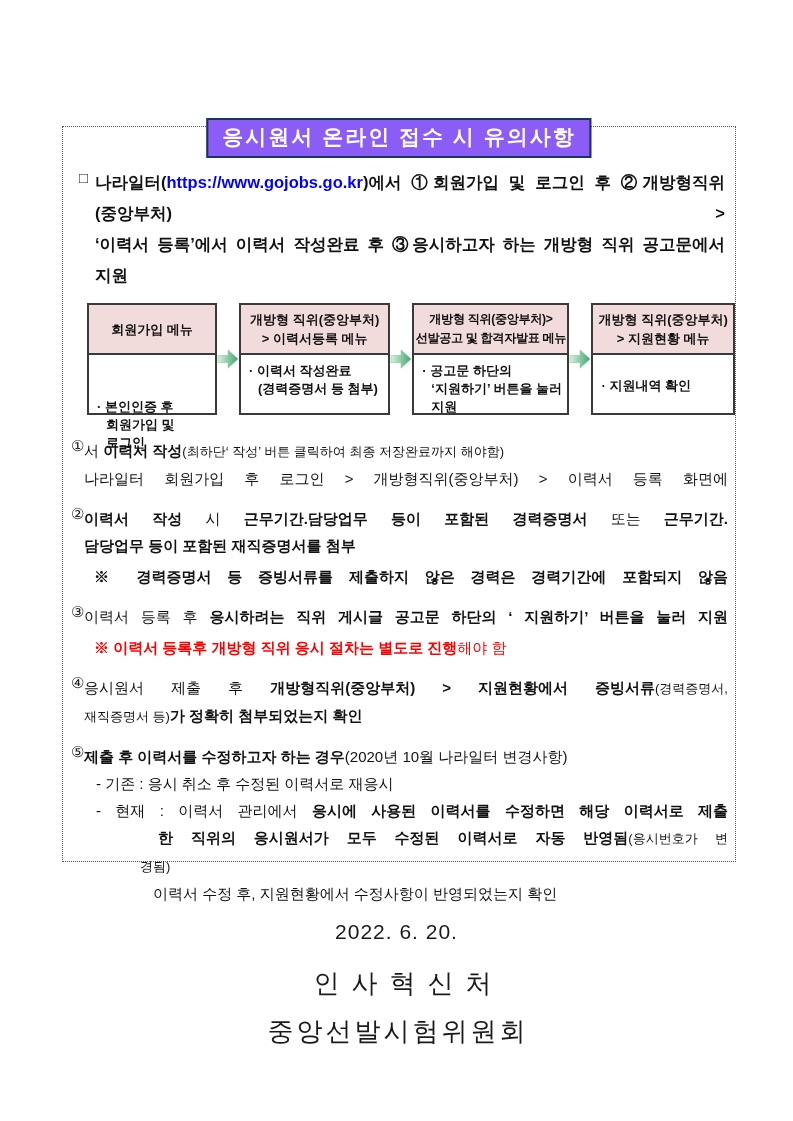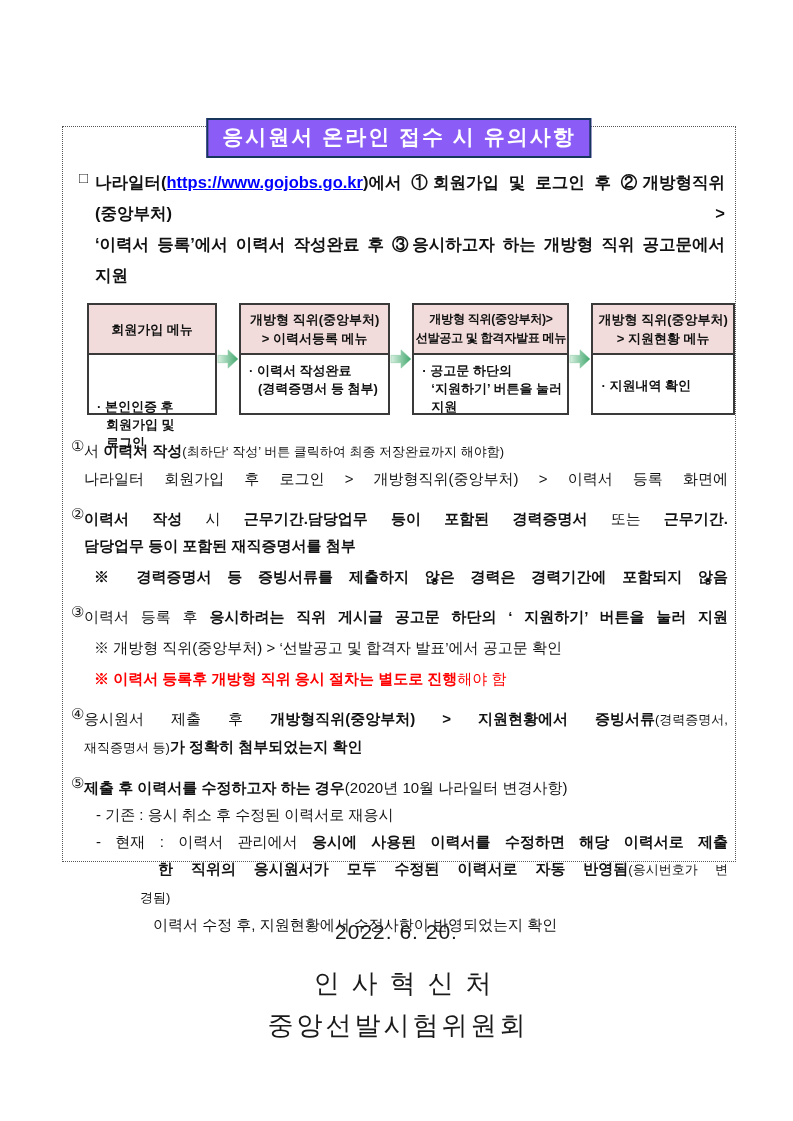--- a/index.html
+++ b/index.html
@@ -35,21 +35,21 @@
   .tline.i2{padding-left:12px;}
   .tline.i3{padding-left:74px;}
   .tline.i4{padding-left:56px;}
   .tline.i5{padding-left:69px;}
   .tline.mt{margin-top:4px;}
   .seg.n{font-weight:400;}
   .seg.b{font-weight:700;}
   .seg.s{font-weight:400;font-size:13px;}
   .seg.rb{font-weight:700;color:#FF0000;}
   .seg.rn{font-weight:400;color:#FF0000;}
-  .seg.link{font-weight:700;color:#0000FF;text-decoration:underline;cursor:pointer;}
+  .seg.link{font-weight:700;color:#0000FF;cursor:pointer;}
   
   .flow{
     display:flex;align-items:stretch;
     margin:12px 0 0 24px;height:112px;
   }
   .fbox{
     border:2px solid #3a3a3a;background:#fff;box-sizing:border-box;
     display:flex;flex-direction:column;
   }
   .fbox1{width:134px;gap:36px;}
@@ -74,21 +74,21 @@
   .farrow{width:22px;height:24px;align-self:center;margin:0 0;flex:none;}
   .agap{flex:1;display:flex;align-items:center;justify-content:center;}
   
   .notes{margin:22px 4px 0 0;padding-left:21px;padding-right:3px;}
   .note{position:relative;margin-bottom:13px;}
   .nmark{position:absolute;left:-13px;top:0;font-size:15px;font-weight:400;color:#222;}
   
   .footer{position:absolute;top:920px;left:0;right:0;text-align:center;color:#1a1a1a;}
   .fdate{font-size:21px;letter-spacing:1px;}
   .org1{margin-top:22px;font-size:26px;letter-spacing:12px;text-indent:12px;padding-left:12px;}
-  .org2{margin-top:7px;font-size:26px;letter-spacing:3px;text-indent:3px;}
+  .org2{margin-top:13px;font-size:26px;letter-spacing:3px;text-indent:3px;}
   .hiddefs{position:absolute;width:0;height:0;overflow:hidden;}
 </style>
 </head>
 <body>
 
 <div class="page">
 
   <svg class="hiddefs" aria-hidden="true">
     <defs>
       <linearGradient id="agrad" x1="0" y1="0" x2="1" y2="0">
@@ -171,21 +171,20 @@
         </div>
         <div class="note">
           <span class="nmark">②</span>
           <div class="tline jl"><span class="seg b">이력서 작성</span><span class="seg n"> 시 </span><span class="seg b">근무기간.담당업무 등이 포함된 경력증명서</span><span class="seg n"> 또는 </span><span class="seg b">근무기간.</span></div>
           <div class="tline"><span class="seg b">담당업무 등이 포함된 재직증명서를 첨부</span></div>
           <div class="tline jl i1 mt"><span class="seg b">※ 경력증명서 등 증빙서류를 제출하지 않은 경력은 경력기간에 포함되지 않음</span></div>
         </div>
         <div class="note">
           <span class="nmark">③</span>
           <div class="tline jl"><span class="seg n">이력서 등록 후 </span><span class="seg b">응시하려는 직위 게시글 공고문 하단의 ‘ 지원하기’ 버튼을 눌러 지원</span></div>
-          <div class="tline i1 mt"><span class="seg n">※ 개방형 직위(중앙부처) &gt; ‘선발공고 및 합격자 발표’에서 공고문 확인</span></div>
           <div class="tline i1 mt"><span class="seg rb">※ 이력서 등록후 개방형 직위 응시 절차는 별도로 진행</span><span class="seg rn">해야 함</span></div>
         </div>
         <div class="note">
           <span class="nmark">④</span>
           <div class="tline jl"><span class="seg n">응시원서 제출 후 </span><span class="seg b">개방형직위(중앙부처) &gt; 지원현황에서 증빙서류</span><span class="seg s">(경력증명서,</span></div>
           <div class="tline"><span class="seg s">재직증명서 등)</span><span class="seg b">가 정확히 첨부되었는지 확인</span></div>
         </div>
         <div class="note">
           <span class="nmark">⑤</span>
           <div class="tline"><span class="seg b">제출 후 이력서를 수정하고자 하는 경우</span><span class="seg n">(2020년 10월 나라일터 변경사항)</span></div>

